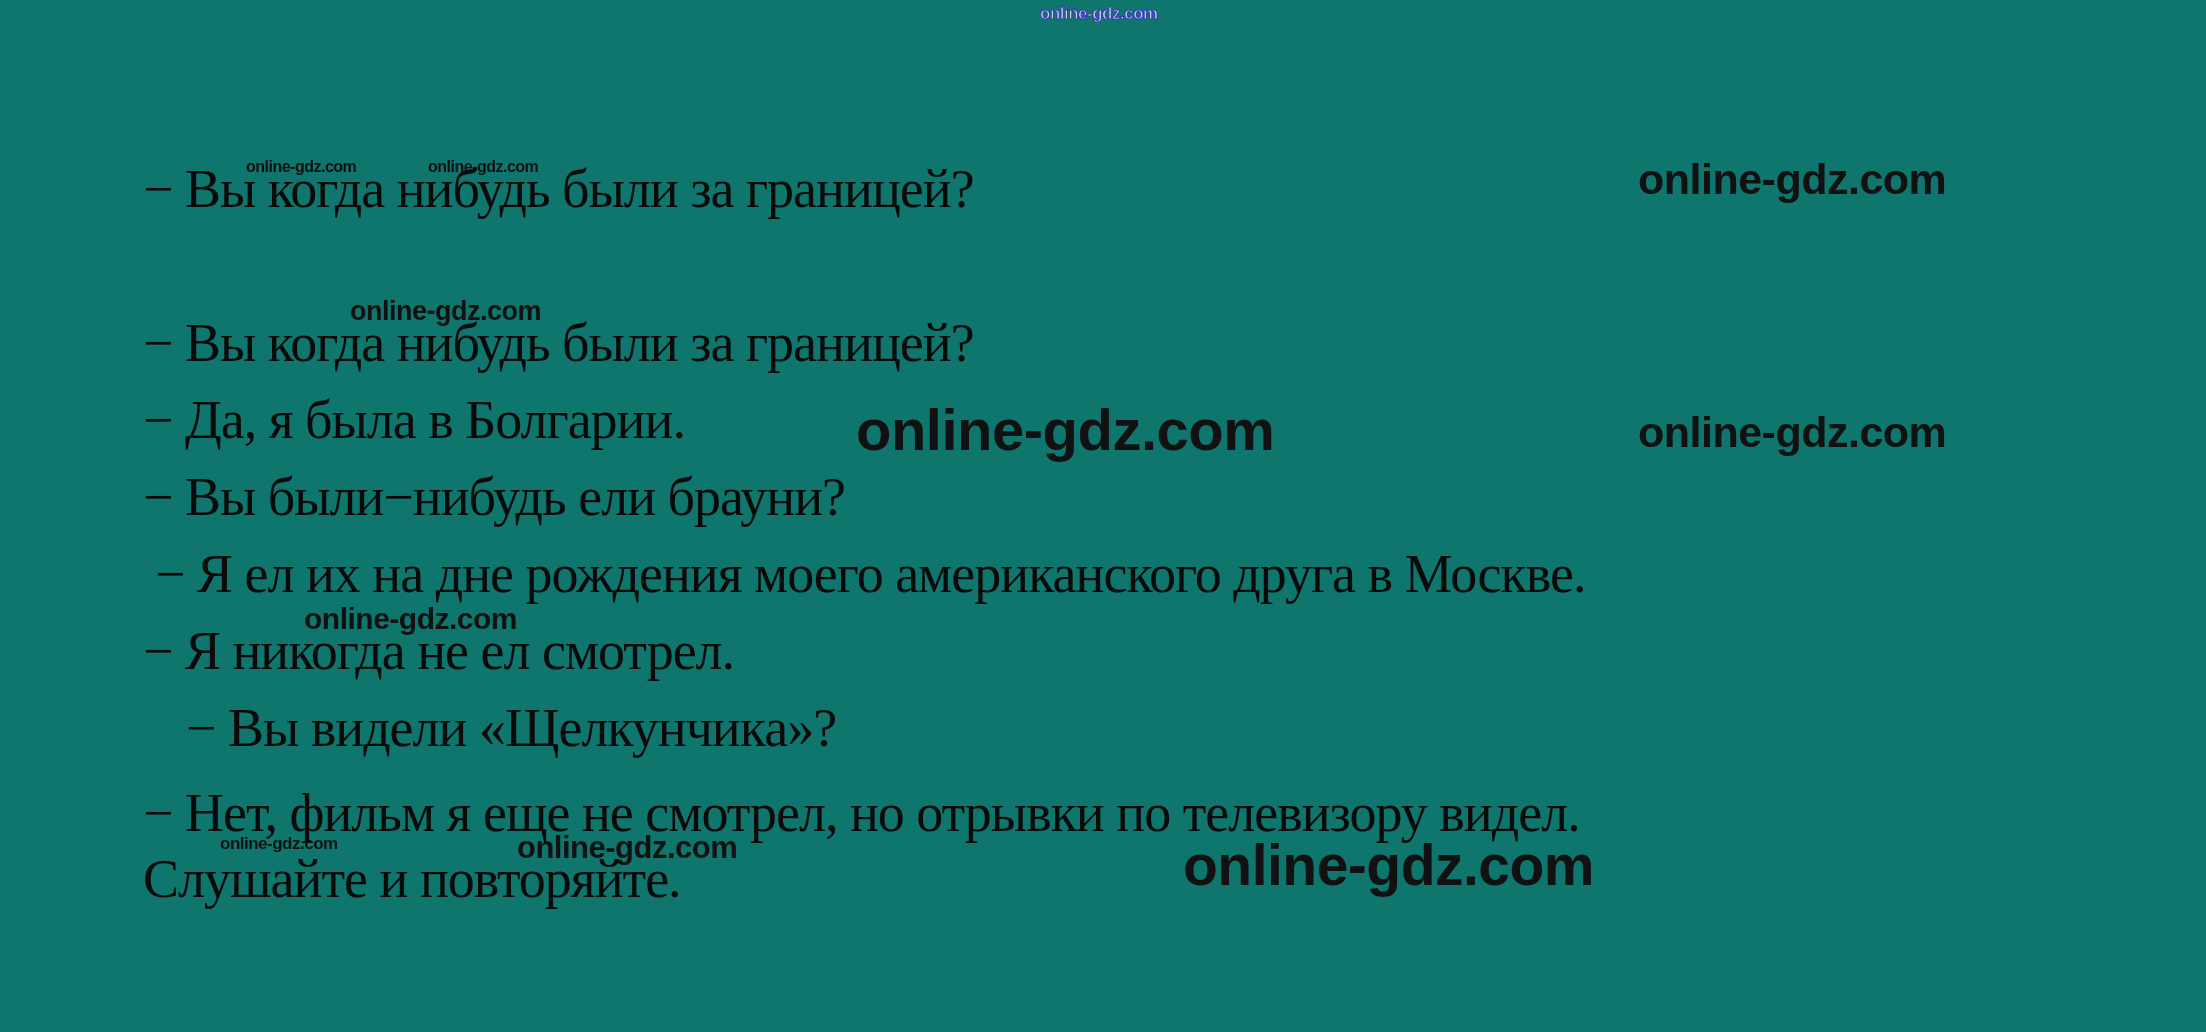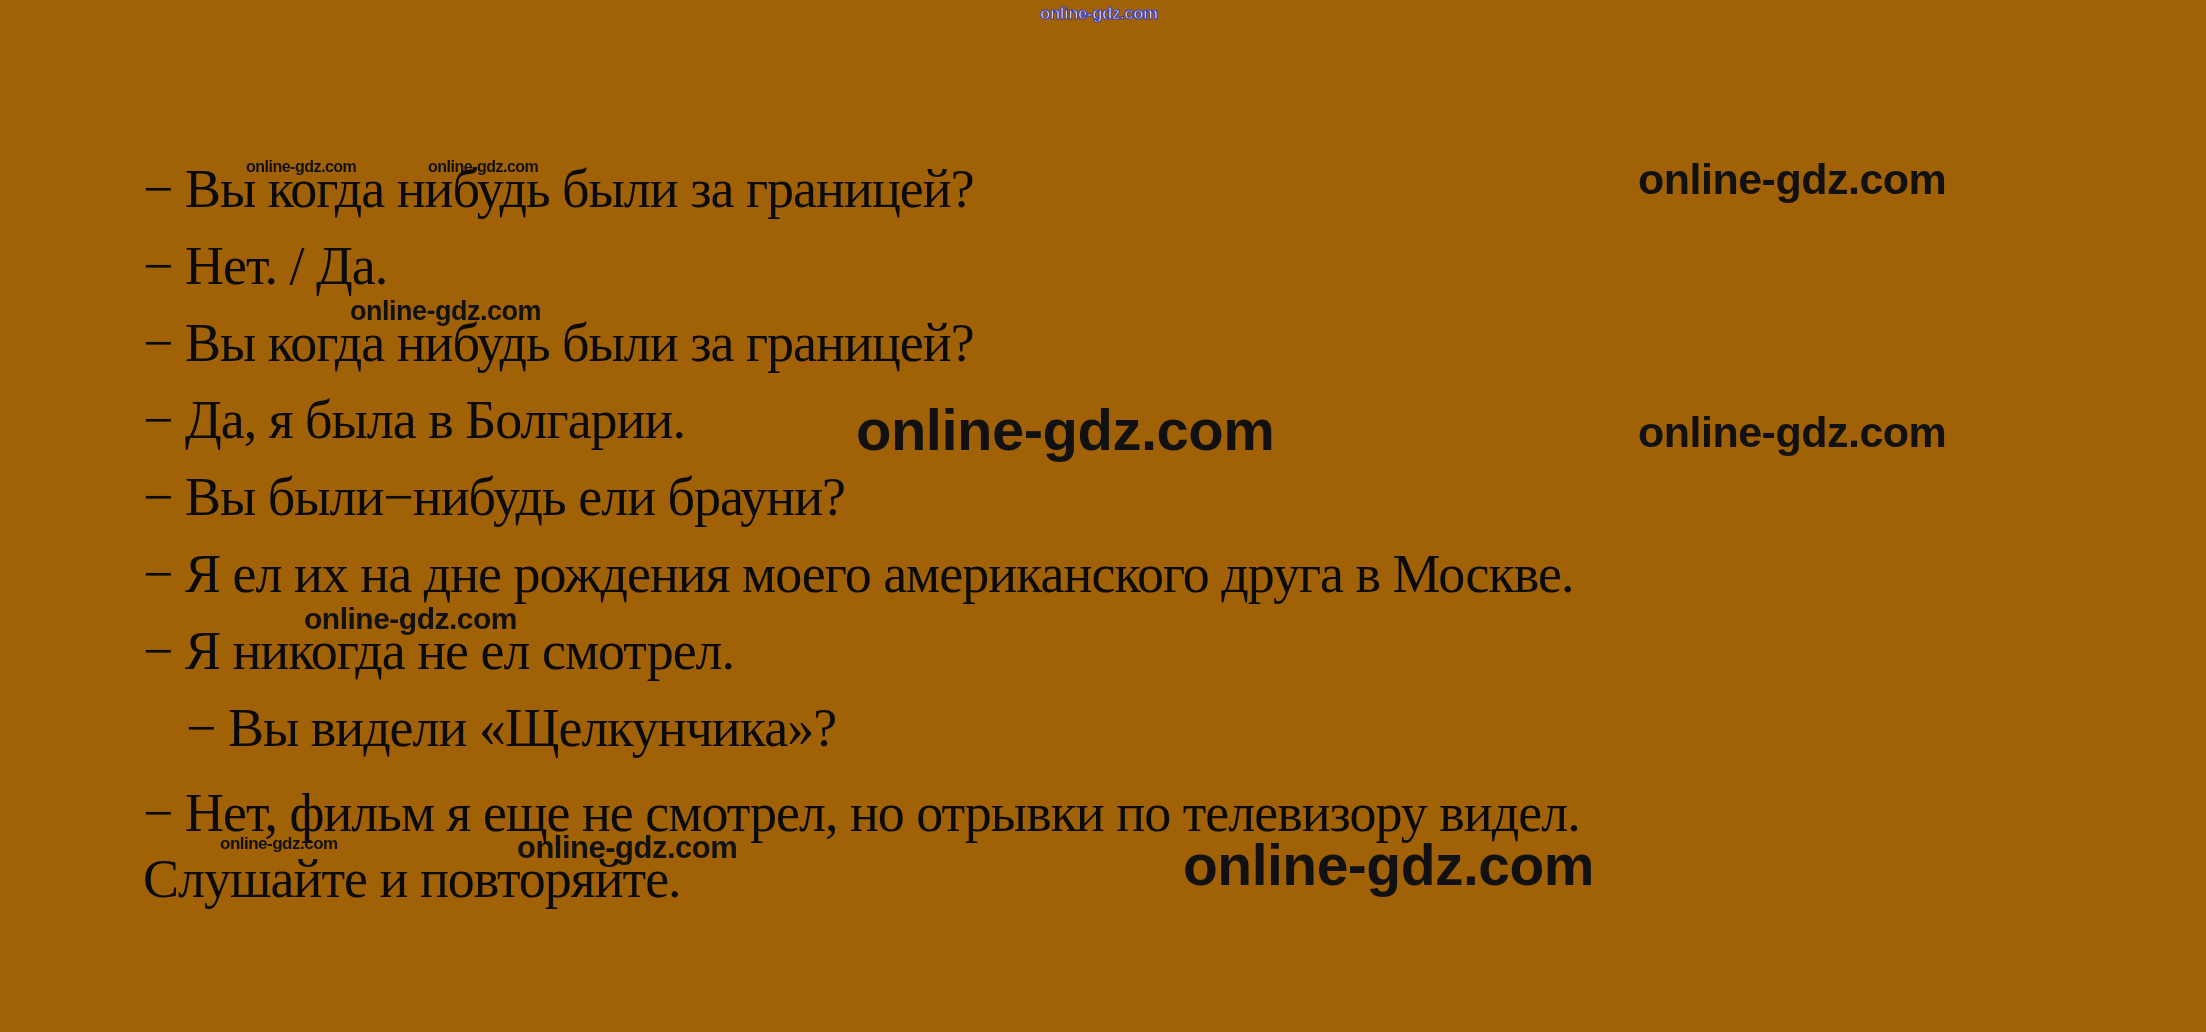--- a/index.html
+++ b/index.html
@@ -4,21 +4,21 @@
 <style>
   html, body {
     margin: 0;
     padding: 0;
     background: #ffffff;
   }
   .canvas {
     position: relative;
     width: 2206px;
     height: 1032px;
-    background: #a16207;
+    background: #0f766e;
     overflow: hidden;
     font-family: "Liberation Serif", "DejaVu Serif", serif;
   }
   .dialogue-line {
     position: absolute;
     left: 143px;
     white-space: nowrap;
     font-family: "Liberation Serif", "DejaVu Serif", serif;
     font-size: 54px;
     line-height: 65px;
@@ -31,21 +31,21 @@
     font-family: "Liberation Sans", "DejaVu Sans", sans-serif;
     color: #111111;
     letter-spacing: -0.5px;
   }
   
   .l0 { top: 157px; }
   .l1 { top: 234px; }
   .l2 { top: 311px; }
   .l3 { top: 388px; }
   .l4 { top: 465px; }
-  .l5 { top: 542px; }
+  .l5 { top: 542px; margin-left: 12px; }
   .l6 { top: 619px; }
   .l7 { top: 696px; margin-left: 43px; }
   .l8 { top: 781px; }
   .l9 { top: 847px; }
   
   .wm-top-blue {
     left: 1040px; top: 4px;
     font-size: 17px; font-weight: 700;
     color: #cfcfee;
     -webkit-text-stroke: 1px #3a3ab8;
@@ -77,21 +77,20 @@
   <span class="wm wm-mid-bold">online-gdz.com</span>
   <span class="wm wm-right-2">online-gdz.com</span>
 
   <span class="wm wm-above-l7">online-gdz.com</span>
 
   <span class="wm wm-bottom-sm">online-gdz.com</span>
   <span class="wm wm-bottom-md">online-gdz.com</span>
   <span class="wm wm-bottom-lg">online-gdz.com</span>
 
   <div class="dialogue-line l0">− Вы когда нибудь были за границей?</div>
-  <div class="dialogue-line l1">− Нет. / Да.</div>
   <div class="dialogue-line l2">− Вы когда нибудь были за границей?</div>
   <div class="dialogue-line l3">− Да, я была в Болгарии.</div>
   <div class="dialogue-line l4">− Вы были−нибудь ели брауни?</div>
   <div class="dialogue-line l5">− Я ел их на дне рождения моего американского друга в Москве.</div>
   <div class="dialogue-line l6">− Я никогда не ел смотрел.</div>
   <div class="dialogue-line l7">− Вы видели «Щелкунчика»?</div>
   <div class="dialogue-line l8">− Нет, фильм я еще не смотрел, но отрывки по телевизору видел.</div>
   <div class="dialogue-line l9">Слушайте и повторяйте.</div>
 
 </div>

